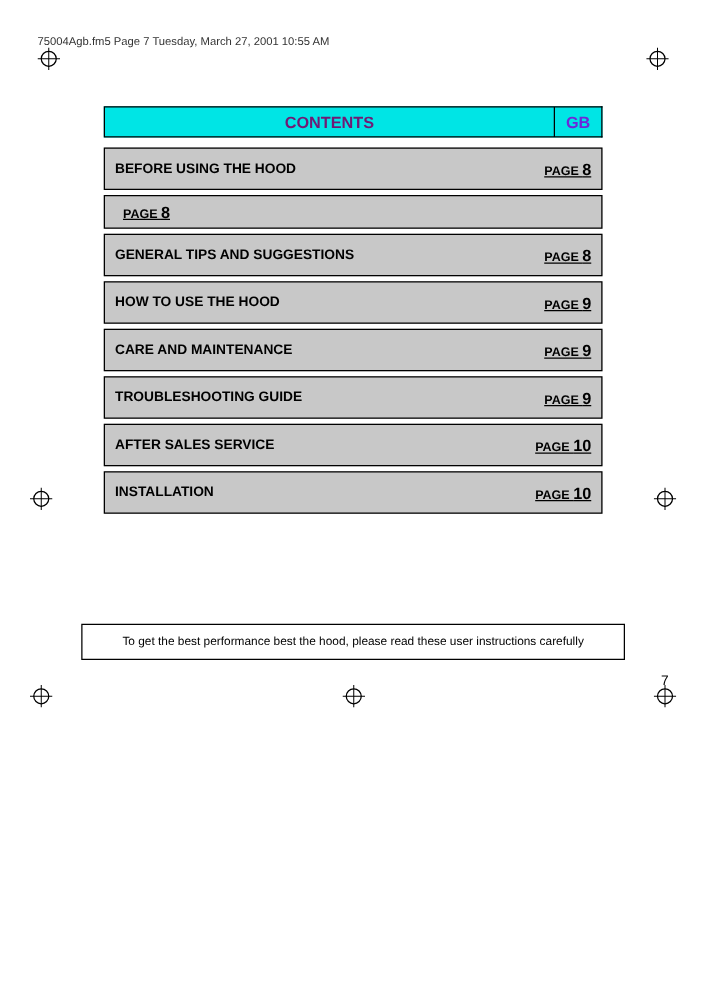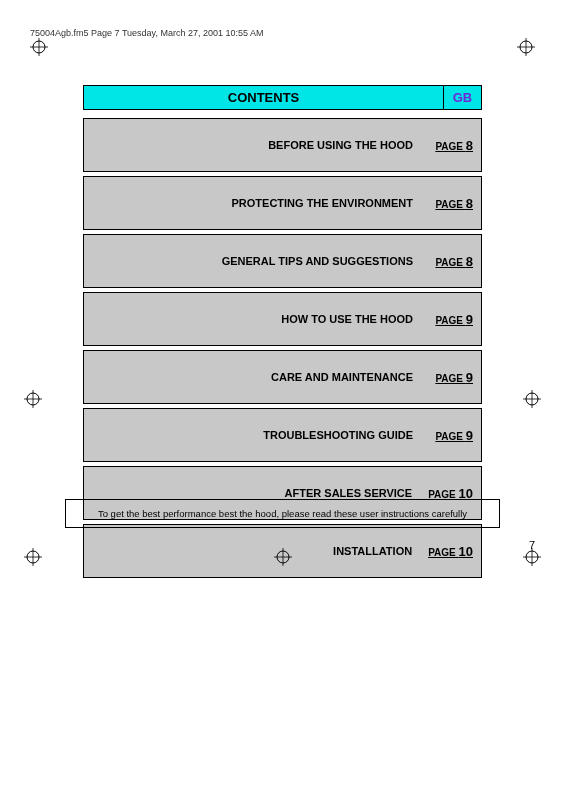--- a/index.html
+++ b/index.html
@@ -63,21 +63,21 @@
       margin-bottom: 8px;
     }
 
     .contents-title-cell {
       background: #00e5e5;
       flex: 1;
       padding: 4px 8px;
       font-size: 13px;
       font-weight: bold;
       text-align: center;
-      color: #000000;
+      color: #701a75;
       border: 1.5px solid #000;
     }
 
     .contents-gb-cell {
       background: #00e5e5;
       padding: 4px 8px;
       font-size: 13px;
       font-weight: bold;
       color: #6d28d9;
       border: 1.5px solid #000;
@@ -91,26 +91,25 @@
       display: flex;
       width: 100%;
       margin-bottom: 4px;
       border: 1.5px solid #000;
       background: #c8c8c8;
       align-items: center;
     }
 
     .toc-label {
       flex: 1;
-      padding: 20px 8px;
+      padding: 10px 8px;
       font-size: 11px;
       font-weight: bold;
       color: #000;
       text-transform: uppercase;
-      text-align: right;
     }
 
     .toc-page {
       padding: 5px 8px;
       font-size: 10px;
       font-weight: bold;
       color: #000;
       white-space: nowrap;
       text-align: right;
       min-width: 60px;
@@ -206,21 +205,20 @@
       <div class="contents-title-cell">CONTENTS</div>
       <div class="contents-gb-cell">GB</div>
     </div>
 
     <div id="toc-rows">
         <div class="toc-row">
           <span class="toc-label">BEFORE USING THE HOOD</span>
           <span class="toc-page">PAGE <span class="page-num">8</span></span>
         </div>
         <div class="toc-row">
-          <span class="toc-label">PROTECTING THE ENVIRONMENT</span>
           <span class="toc-page">PAGE <span class="page-num">8</span></span>
         </div>
         <div class="toc-row">
           <span class="toc-label">GENERAL TIPS AND SUGGESTIONS</span>
           <span class="toc-page">PAGE <span class="page-num">8</span></span>
         </div>
         <div class="toc-row">
           <span class="toc-label">HOW TO USE THE HOOD</span>
           <span class="toc-page">PAGE <span class="page-num">9</span></span>
         </div>

